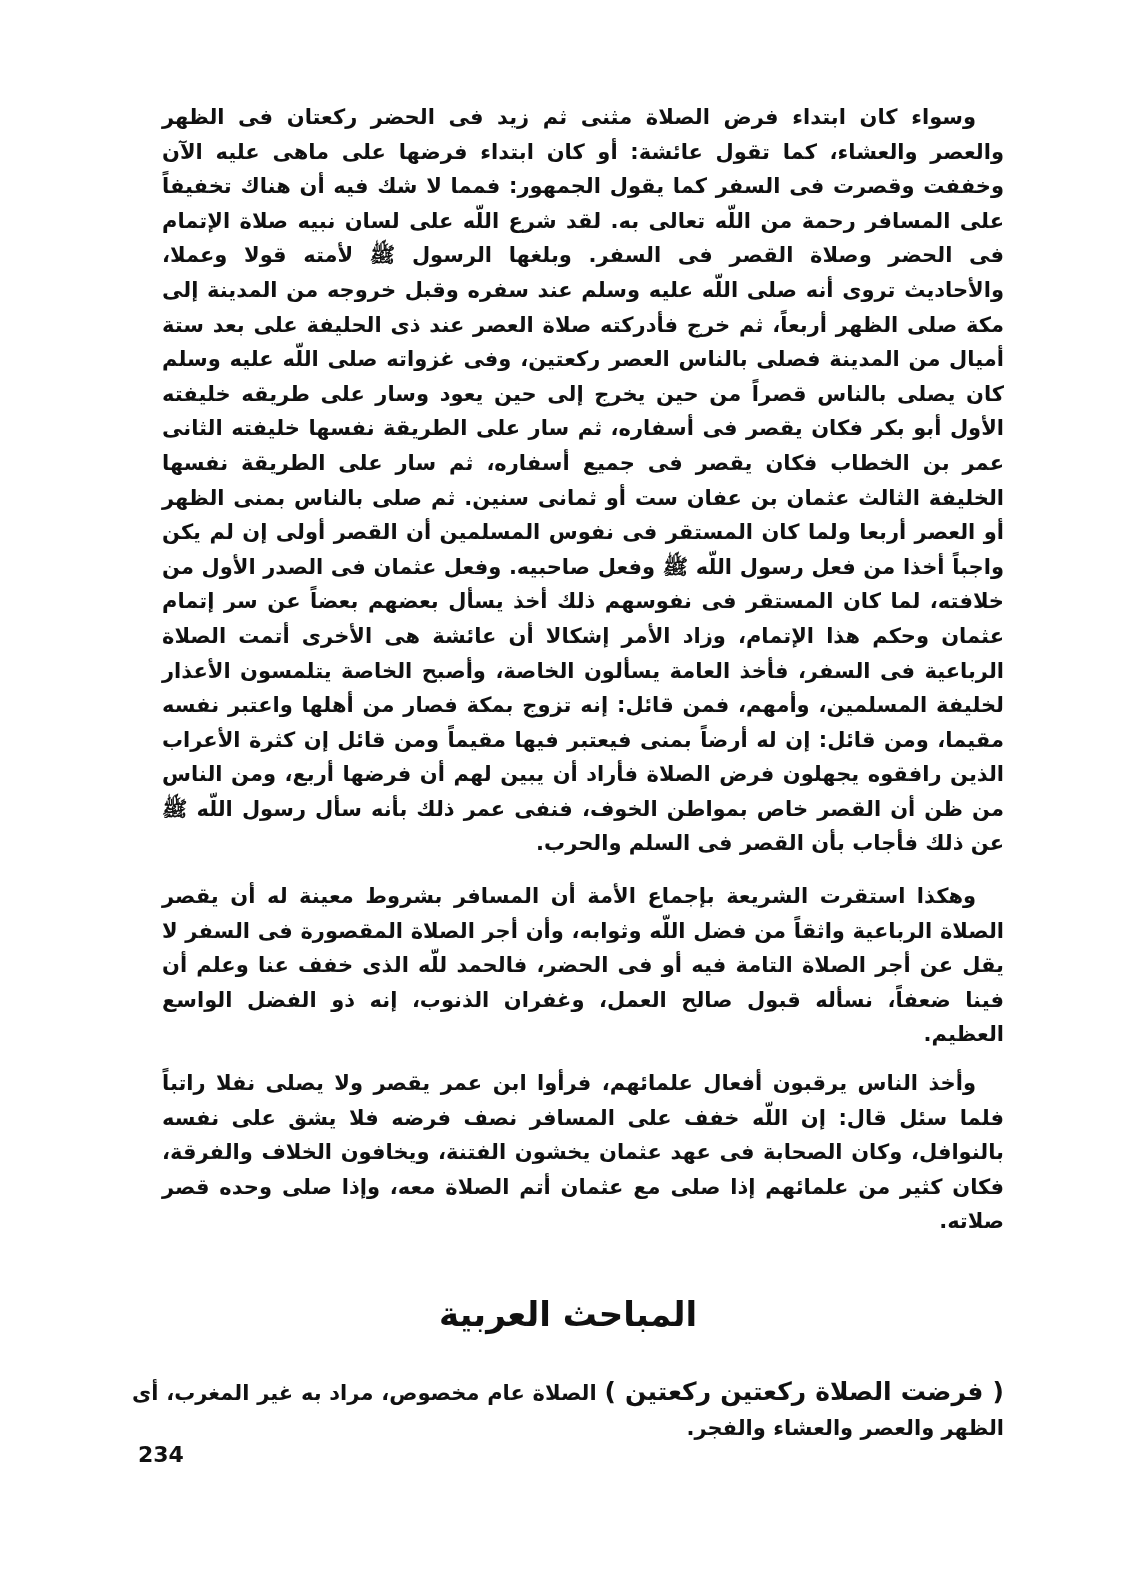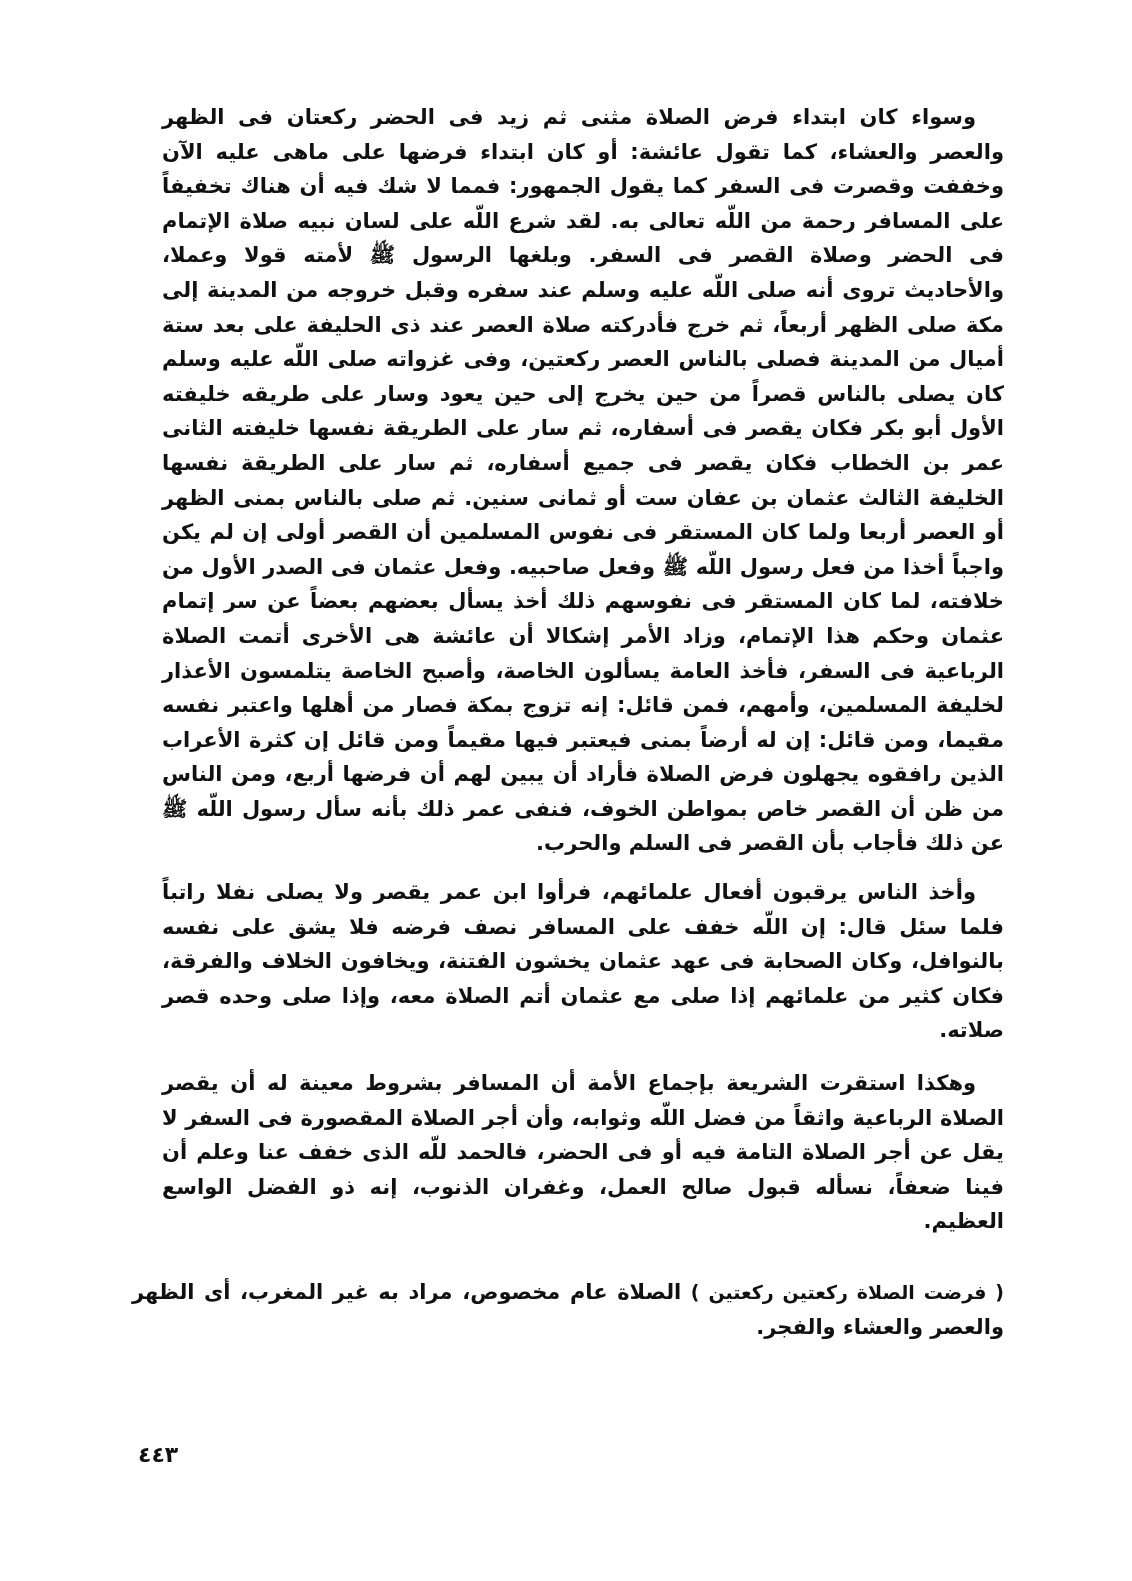--- a/index.html
+++ b/index.html
@@ -42,38 +42,39 @@
       margin: 50px 0 0 0;
       text-align: center;
       font-size: 34px;
       font-weight: bold;
       line-height: 50px;
     }
     .term-para {
       margin-top: 36px;
     }
     .term {
-      font-size: 19px;
+      font-size: 25px;
       font-weight: 900;
     }
     .page-number {
       position: absolute;
       left: 138px;
       top: 1442px;
       font-size: 22px;
       font-weight: bold;
       direction: rtl;
       font-family: "DejaVu Sans", sans-serif;
     }
   </style>
 </head>
 <body>
 
 <div class="page">
   <p class="para indent p1">وسواء كان ابتداء فرض الصلاة مثنى ثم زيد فى الحضر ركعتان فى الظهر والعصر والعشاء، كما تقول عائشة: أو كان ابتداء فرضها على ماهى عليه الآن وخففت وقصرت فى السفر كما يقول الجمهور: فمما لا شك فيه أن هناك تخفيفاً على المسافر رحمة من اللّه تعالى به. لقد شرع اللّه على لسان نبيه صلاة الإتمام فى الحضر وصلاة القصر فى السفر. وبلغها الرسول ﷺ لأمته قولا وعملا، والأحاديث تروى أنه صلى اللّه عليه وسلم عند سفره وقبل خروجه من المدينة إلى مكة صلى الظهر أربعاً، ثم خرج فأدركته صلاة العصر عند ذى الحليفة على بعد ستة أميال من المدينة فصلى بالناس العصر ركعتين، وفى غزواته صلى اللّه عليه وسلم كان يصلى بالناس قصراً من حين يخرج إلى حين يعود وسار على طريقه خليفته الأول أبو بكر فكان يقصر فى أسفاره، ثم سار على الطريقة نفسها خليفته الثانى عمر بن الخطاب فكان يقصر فى جميع أسفاره، ثم سار على الطريقة نفسها الخليفة الثالث عثمان بن عفان ست أو ثمانى سنين. ثم صلى بالناس بمنى الظهر أو العصر أربعا ولما كان المستقر فى نفوس المسلمين أن القصر أولى إن لم يكن واجباً أخذا من فعل رسول اللّه ﷺ وفعل صاحبيه. وفعل عثمان فى الصدر الأول من خلافته، لما كان المستقر فى نفوسهم ذلك أخذ يسأل بعضهم بعضاً عن سر إتمام عثمان وحكم هذا الإتمام، وزاد الأمر إشكالا أن عائشة هى الأخرى أتمت الصلاة الرباعية فى السفر، فأخذ العامة يسألون الخاصة، وأصبح الخاصة يتلمسون الأعذار لخليفة المسلمين، وأمهم، فمن قائل: إنه تزوج بمكة فصار من أهلها واعتبر نفسه مقيما، ومن قائل: إن له أرضاً بمنى فيعتبر فيها مقيماً ومن قائل إن كثرة الأعراب الذين رافقوه يجهلون فرض الصلاة فأراد أن يبين لهم أن فرضها أربع، ومن الناس من ظن أن القصر خاص بمواطن الخوف، فنفى عمر ذلك بأنه سأل رسول اللّه ﷺ عن ذلك فأجاب بأن القصر فى السلم والحرب.</p>
+  <p class="para indent p3">وهكذا استقرت الشريعة بإجماع الأمة أن المسافر بشروط معينة له أن يقصر الصلاة الرباعية واثقاً من فضل اللّه وثوابه، وأن أجر الصلاة المقصورة فى السفر لا يقل عن أجر الصلاة التامة فيه أو فى الحضر، فالحمد للّه الذى خفف عنا وعلم أن فينا ضعفاً، نسأله قبول صالح العمل، وغفران الذنوب، إنه ذو الفضل الواسع العظيم.</p>
   <p class="para indent p2">وأخذ الناس يرقبون أفعال علمائهم، فرأوا ابن عمر يقصر ولا يصلى نفلا راتباً فلما سئل قال: إن اللّه خفف على المسافر نصف فرضه فلا يشق على نفسه بالنوافل، وكان الصحابة فى عهد عثمان يخشون الفتنة، ويخافون الخلاف والفرقة، فكان كثير من علمائهم إذا صلى مع عثمان أتم الصلاة معه، وإذا صلى وحده قصر صلاته.</p>
-  <p class="para indent p3">وهكذا استقرت الشريعة بإجماع الأمة أن المسافر بشروط معينة له أن يقصر الصلاة الرباعية واثقاً من فضل اللّه وثوابه، وأن أجر الصلاة المقصورة فى السفر لا يقل عن أجر الصلاة التامة فيه أو فى الحضر، فالحمد للّه الذى خفف عنا وعلم أن فينا ضعفاً، نسأله قبول صالح العمل، وغفران الذنوب، إنه ذو الفضل الواسع العظيم.</p>
 
+  <h2 class="heading">المباحث العربية</h2>
 
   <p class="para term-para"><span class="term">( فرضت الصلاة ركعتين ركعتين )</span><span> الصلاة عام مخصوص، مراد به غير المغرب، أى الظهر والعصر والعشاء والفجر.</span></p>
 </div>
 
-<div class="page-number">٤٤٣</div>
+<div class="page-number">234</div>
 
 </body></html>

